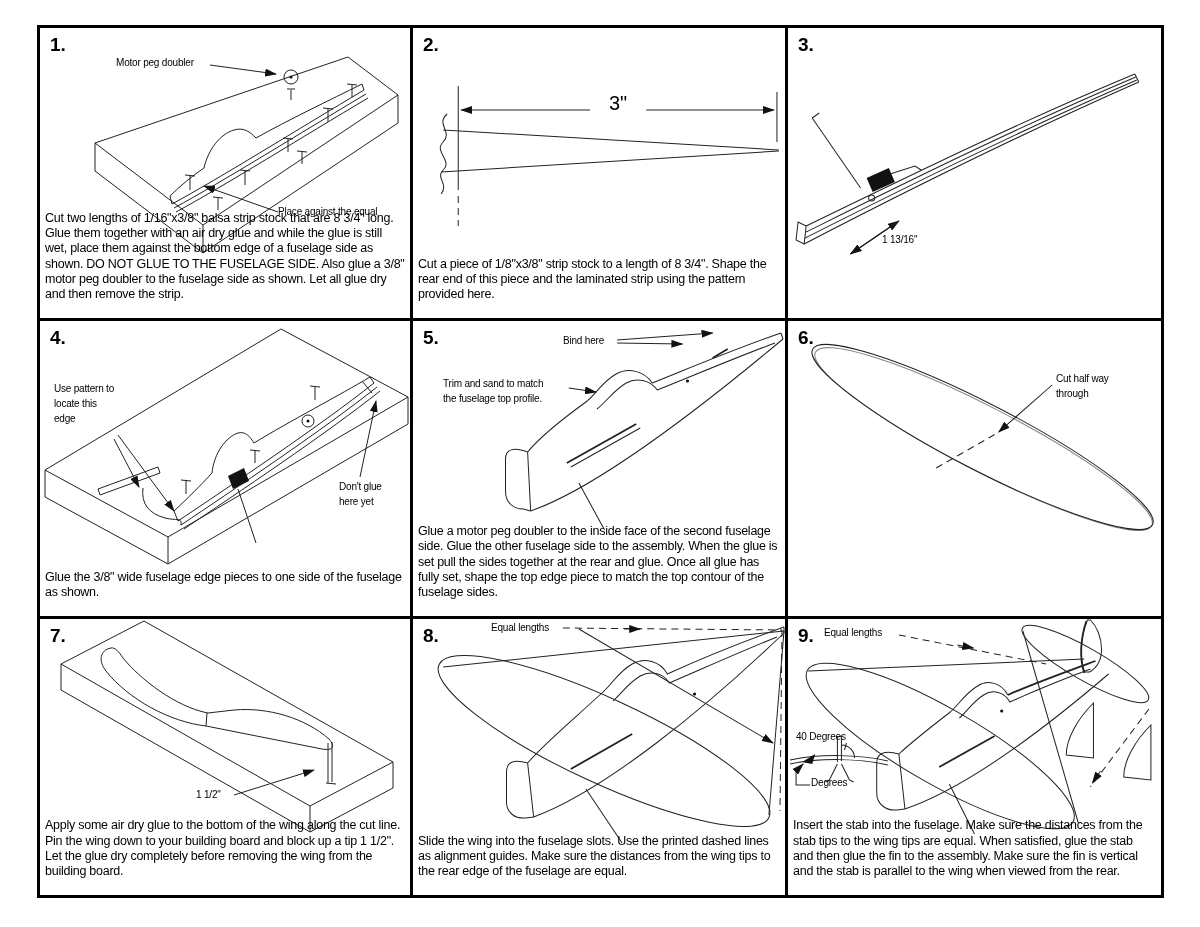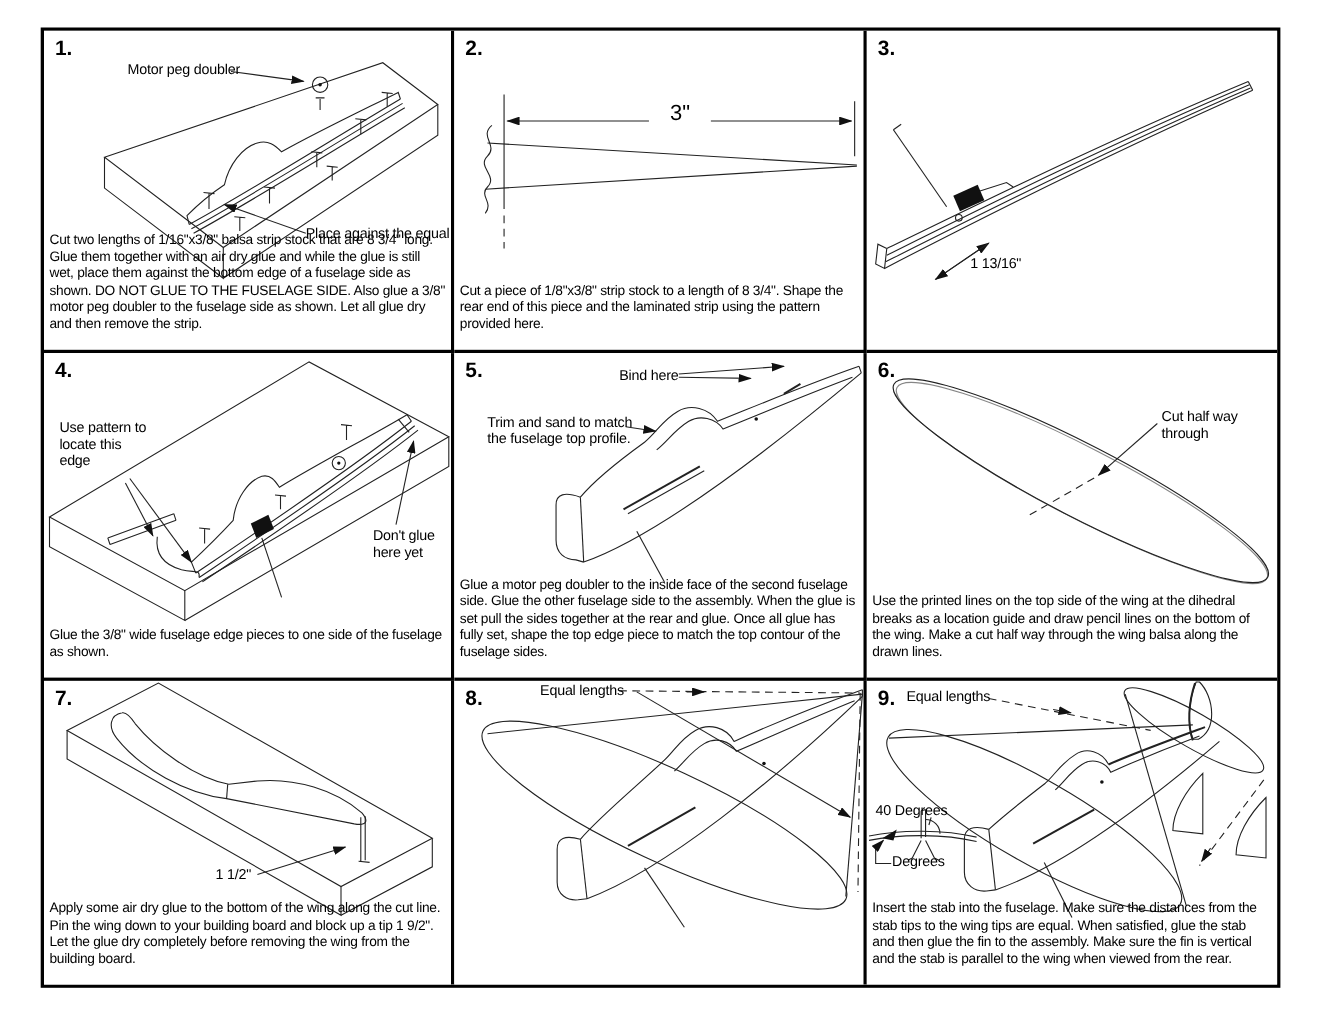--- a/index.html
+++ b/index.html
@@ -8,21 +8,21 @@
   .sheet{position:absolute;left:37px;top:25px;width:1127px;height:873px;
          border:3px solid #000;box-sizing:border-box;display:grid;
          grid-template-columns:373px 375px 1fr;grid-template-rows:293px 298px 1fr;}
   .panel{position:relative;border-right:3px solid #000;border-bottom:3px solid #000;
          box-sizing:border-box;overflow:hidden;background:#fff;}
   .panel:nth-child(3n){border-right:none;}
   .panel:nth-child(n+7){border-bottom:none;}
   .num{position:absolute;top:6px;left:10px;font-size:19px;font-weight:700;z-index:3;}
   .art{position:absolute;left:0;top:0;width:100%;height:100%;z-index:1;}
   .art path,.art line,.art ellipse,.art circle,.art polyline{vector-effect:none;}
-  .lbl{position:absolute;font-size:13px;line-height:15px;letter-spacing:-0.2px;
+  .lbl{position:absolute;font-size:10px;line-height:15px;letter-spacing:-0.2px;
        white-space:pre-line;z-index:2;}
   .lbl.big{font-size:20px;letter-spacing:0;}
   .caption{position:absolute;left:5px;right:2px;bottom:3px;font-size:12.5px;
            line-height:15.3px;letter-spacing:-0.25px;white-space:pre-line;z-index:2;}
   svg{display:block;}
   .s{stroke:#222;stroke-width:1;fill:none;}
   .s2{stroke:#222;stroke-width:1.8;fill:none;}
   .dash{stroke:#222;stroke-width:1;fill:none;stroke-dasharray:7 5;}
   .blk{fill:#111;stroke:none;}
 </style>
@@ -167,40 +167,36 @@
     <section class="panel">
       <div class="num">6.</div>
       <svg class="art" viewBox="0 0 370 295" preserveAspectRatio="none">
         <ellipse class="s" cx="193" cy="116" rx="190" ry="33" transform="rotate(27.5 193 116)"></ellipse>
         <ellipse class="s" cx="194" cy="118" rx="188" ry="32" transform="rotate(27.5 194 118)" opacity="0.55"></ellipse>
         <line class="dash" x1="147" y1="147" x2="206" y2="113"></line>
         <line class="s" x1="262" y1="64" x2="209" y2="111" marker-end="url(#ah)"></line>
       </svg>
       <div class="lbl" style="left:268px;top:50px">Cut half way
 through</div>
-      <p class="caption">Use the printed lines on the top side of the wing at the dihedral
-breaks as a location guide and draw pencil lines on the bottom of
-the wing. Make a cut half way through the wing balsa along the
-drawn lines.</p>
     </section>
 
     <section class="panel">
       <div class="num">7.</div>
       <svg class="art" viewBox="0 0 370 276" preserveAspectRatio="none">
         <path class="s" d="M21,45 L104,2 L353,143 L270,187 Z"></path>
         <path class="s" d="M21,45 L21,71 L270,213 L270,187"></path>
         <path class="s" d="M270,213 L353,169 L353,143"></path>
         <path class="s" d="M71,29 C60,31 58,42 66,52 C88,80 130,103 166,107 L282,130 C294,132 295,127 289,120 C265,99 228,88 194,91 L168,94 C136,88 100,60 83,39 C79,33 75,28 71,29 Z"></path>
         <path class="s" d="M167,94 L166,107"></path>
         <path class="s" d="M288,124 l0,40 M292,123 l0,40 M286,164 l10,1"></path>
         <line class="s" x1="194" y1="176" x2="274" y2="151" marker-end="url(#ah)"></line>
       </svg>
       <div class="lbl" style="left:156px;top:168px">1 1/2"</div>
       <p class="caption">Apply some air dry glue to the bottom of the wing along the cut line.
-Pin the wing down to your building board and block up a tip 1 9/2".
+Pin the wing down to your building board and block up a tip 1 1/2".
 Let the glue dry completely before removing the wing from the
 building board.</p>
     </section>
 
     <section class="panel">
       <div class="num">8.</div>
       <svg class="art" viewBox="0 0 370 276" preserveAspectRatio="none">
         <ellipse class="s" cx="190" cy="122" rx="181" ry="42" transform="rotate(25 190 122)"></ellipse>
         <path class="s" d="M369,8 C330,22 290,38 253,55 C246,42 230,38 218,45 C204,53 199,64 189,73 C160,100 130,125 114,144"></path>
         <path class="s" d="M114,144 C100,140 93,143 93,153 L93,183 C93,194 102,200 112,199 L120,198"></path>
@@ -212,20 +208,23 @@
         <circle class="blk" cx="280" cy="75" r="1.6"></circle>
         <line class="s" x1="172" y1="170" x2="208" y2="224"></line>
         <line class="dash" x1="149" y1="9" x2="367" y2="11"></line>
         <line class="dash" x1="367" y1="11" x2="365" y2="192"></line>
         <line class="s" x1="210" y1="10" x2="226" y2="10" marker-end="url(#ah)"></line>
         <line class="s" x1="165" y1="10" x2="358" y2="124" marker-end="url(#ah)"></line>
         <line class="s" x1="369" y1="12" x2="30" y2="48"></line>
         <line class="s" x1="369" y1="12" x2="354" y2="196"></line>
       </svg>
       <div class="lbl" style="left:78px;top:1px">Equal lengths</div>
+      <p class="caption">Slide the wing into the fuselage slots. Use the printed dashed lines
+as alignment guides. Make sure the distances from the wing tips to
+the rear edge of the fuselage are equal.</p>
     </section>
 
     <section class="panel">
       <div class="num">9.</div>
       <svg class="art" viewBox="0 0 370 276" preserveAspectRatio="none">
 
         <ellipse class="s" cx="151" cy="127" rx="152" ry="38" transform="rotate(30 151 127)"></ellipse>
         <ellipse class="s" cx="295" cy="45" rx="72" ry="16" transform="rotate(30 295 45)"></ellipse>
         <path class="s2" d="M305,42 C270,55 240,66 218,76"></path>
         <path class="s" d="M218,76 C212,64 198,60 188,67 C175,75 170,85 161,93 C143,107 124,122 110,135"></path>

